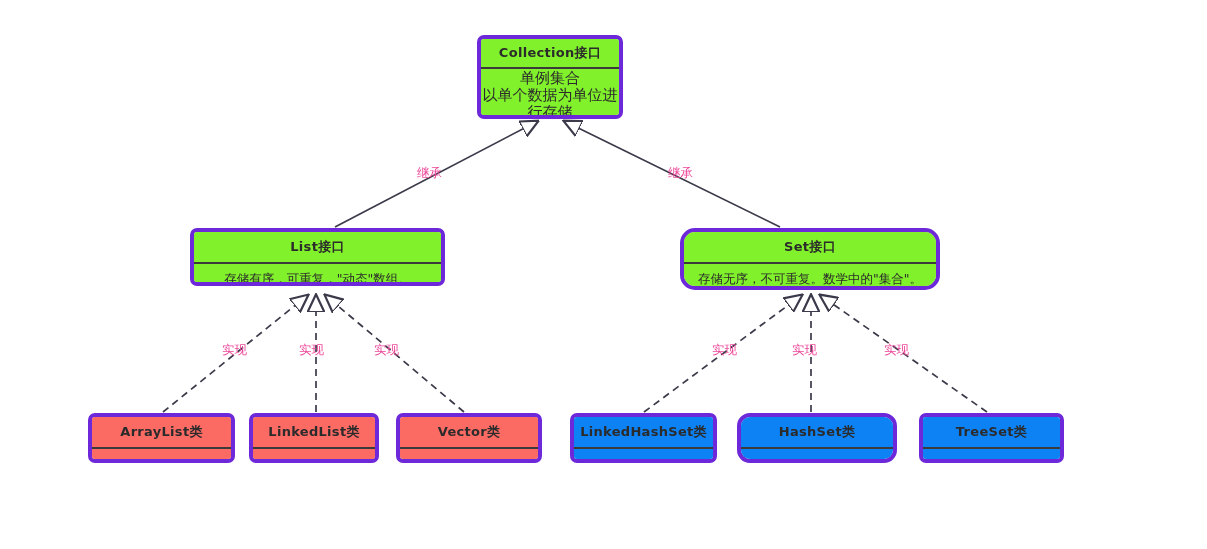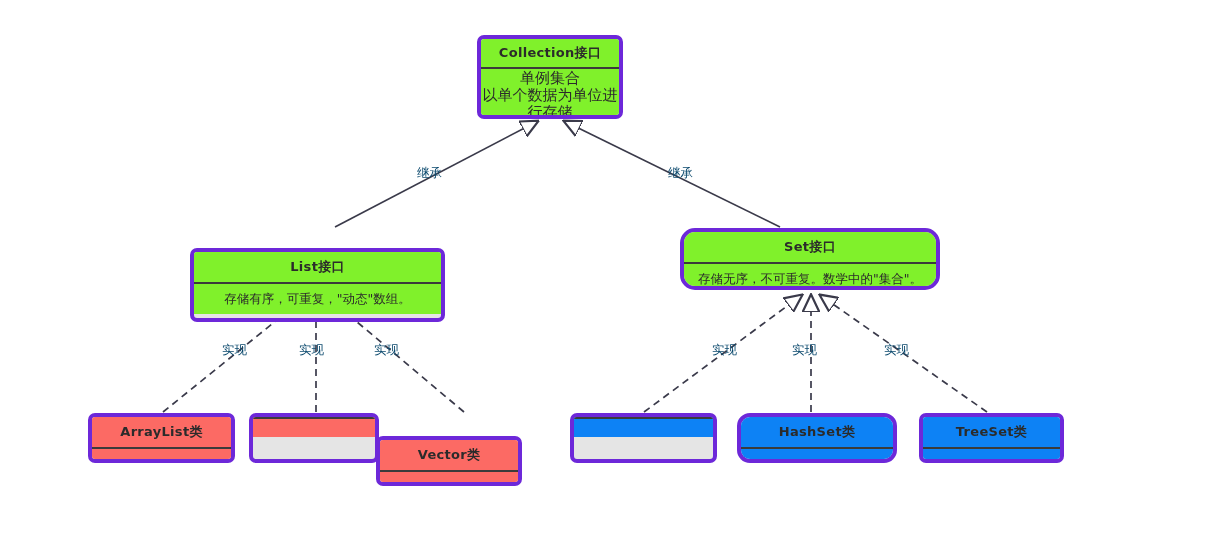--- a/index.html
+++ b/index.html
@@ -82,51 +82,51 @@
   
   #node-collection {
     left: 477px; top: 35px; width: 146px; height: 84px;
   }
   #node-collection .node-title { height: 28px; font-size: 13px; }
   #node-collection .node-body {
     height: 56px; font-size: 15px; line-height: 17px; padding-top: 1px;
   }
 
   #node-list {
-    left: 190px; top: 228px; width: 255px; height: 74px; margin-top: 20px;
+    left: 190px; top: 228px; width: 255px; height: 58px;
   }
   #node-list .node-title { height: 30px; font-size: 13px; }
   #node-list .node-body {
     height: 32px; font-size: 12.5px; line-height: 30px; justify-content: center;
   }
 
   #node-set {
     left: 680px; top: 228px; width: 260px; height: 62px; border-radius: 15px;
   }
   #node-set .node-title { height: 30px; font-size: 13px; }
   #node-set .node-body {
     height: 32px; font-size: 12.5px; line-height: 30px; justify-content: center;
   }
 
   .leaf-node { top: 413px; height: 50px; }
   .leaf-node .node-title { height: 30px; font-size: 13px; }
   .leaf-node .node-body { height: 20px; }
 
   #node-arraylist      { left: 88px;  width: 147px; }
   #node-linkedlist     { left: 249px; width: 130px; }
-  #node-vector         { left: 376px; width: 146px; margin-top: 23px; }
+  #node-vector         { left: 396px; width: 146px; }
   #node-linkedhashset  { left: 570px; width: 147px; }
   #node-hashset        { left: 737px; width: 160px; border-radius: 13px; }
   #node-treeset        { left: 919px; width: 145px; }
 
   
   .edge-label {
     position: absolute;
     font-size: 12.5px;
-    color: #0c4a6e;
+    color: #ec4899;
     white-space: nowrap;
     background: transparent;
   }
   #label-inherit-list { left: 417px; top: 165px; }
   #label-inherit-set  { left: 668px; top: 165px; }
 
   #label-impl-arraylist     { left: 222px; top: 342px; }
   #label-impl-linkedlist    { left: 299px; top: 342px; }
   #label-impl-vector        { left: 374px; top: 342px; }
   #label-impl-linkedhashset { left: 712px; top: 342px; }
@@ -202,29 +202,31 @@
     <div class="node-title">Set接口</div>
     <div class="node-body">存储无序，不可重复。数学中的"集合"。</div>
   </div>
 
   <div class="uml-node fill-red leaf-node" id="node-arraylist">
     <div class="node-title">ArrayList类</div>
     <div class="node-body"></div>
   </div>
 
   <div class="uml-node fill-red leaf-node" id="node-linkedlist">
+    <div class="node-title">LinkedList类</div>
     <div class="node-body"></div>
   </div>
 
   <div class="uml-node fill-red leaf-node" id="node-vector">
     <div class="node-title">Vector类</div>
     <div class="node-body"></div>
   </div>
 
   <div class="uml-node fill-blue leaf-node" id="node-linkedhashset">
+    <div class="node-title">LinkedHashSet类</div>
     <div class="node-body"></div>
   </div>
 
   <div class="uml-node fill-blue leaf-node" id="node-hashset">
     <div class="node-title">HashSet类</div>
     <div class="node-body"></div>
   </div>
 
   <div class="uml-node fill-blue leaf-node" id="node-treeset">
     <div class="node-title">TreeSet类</div>

